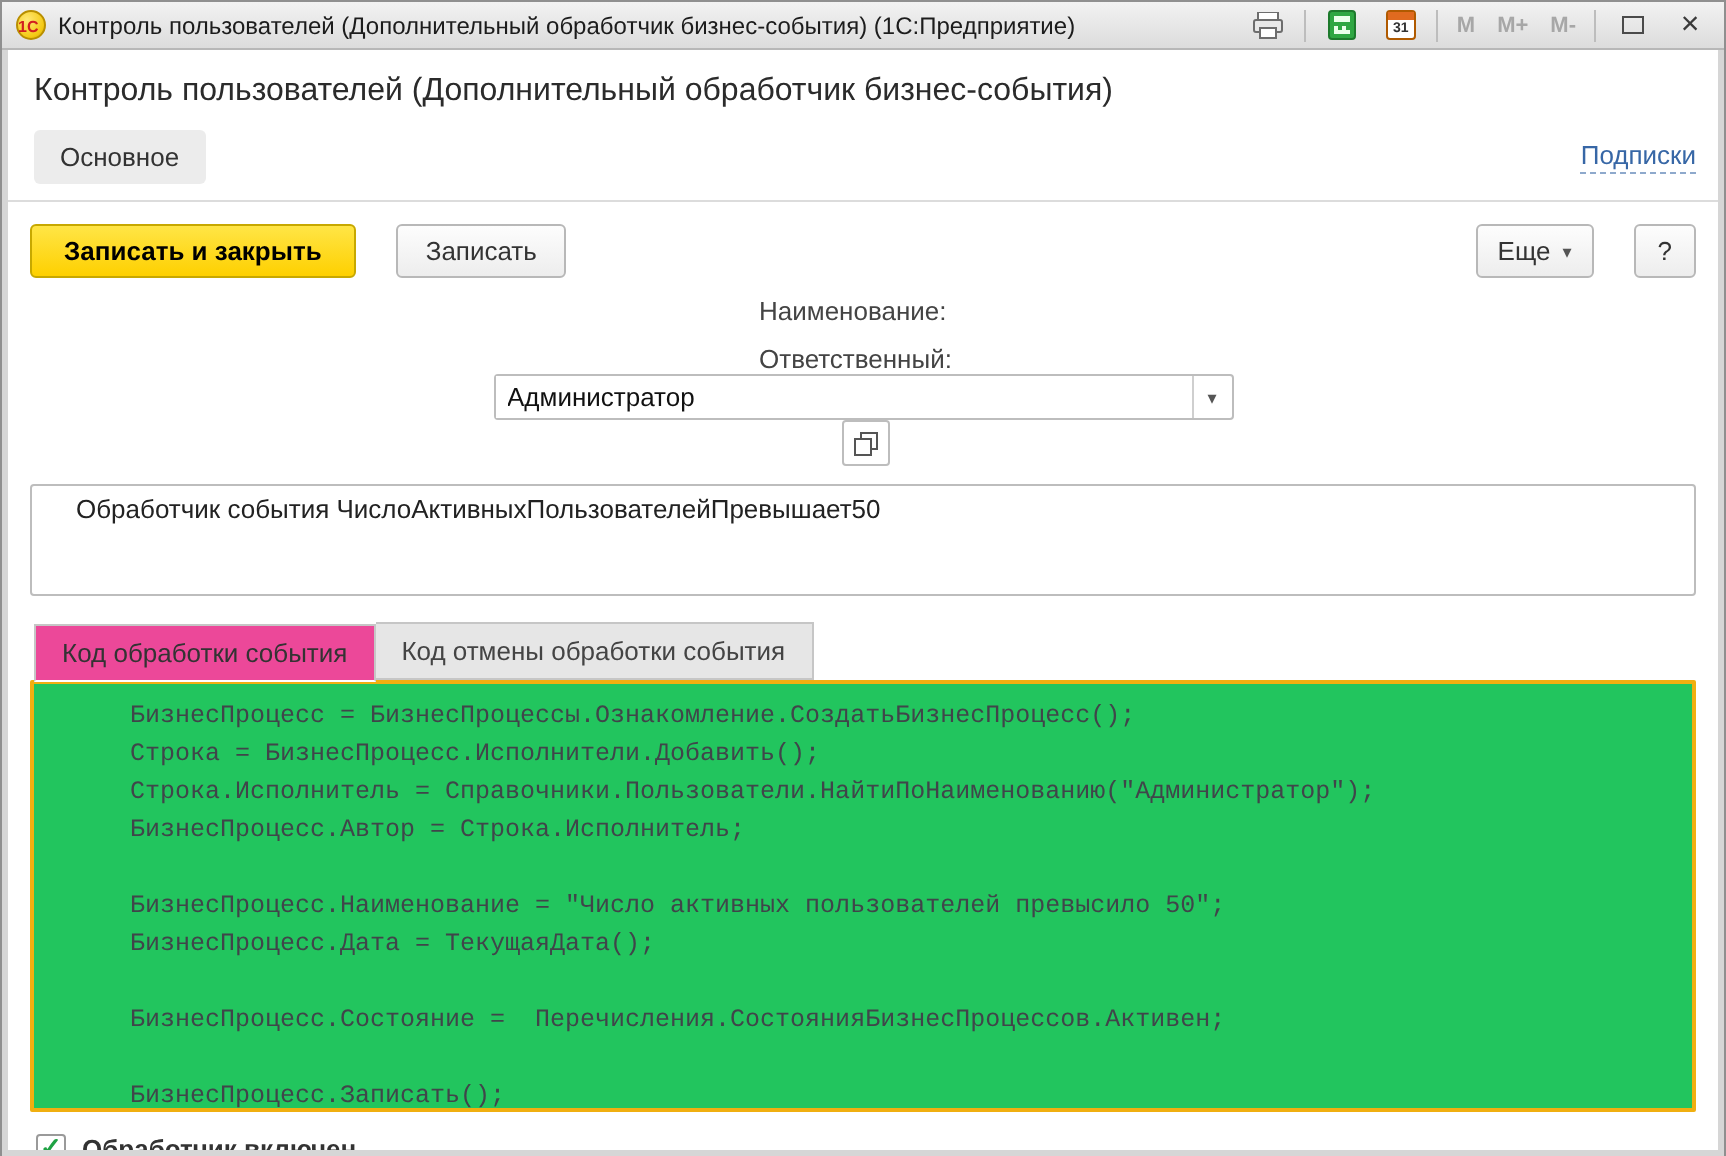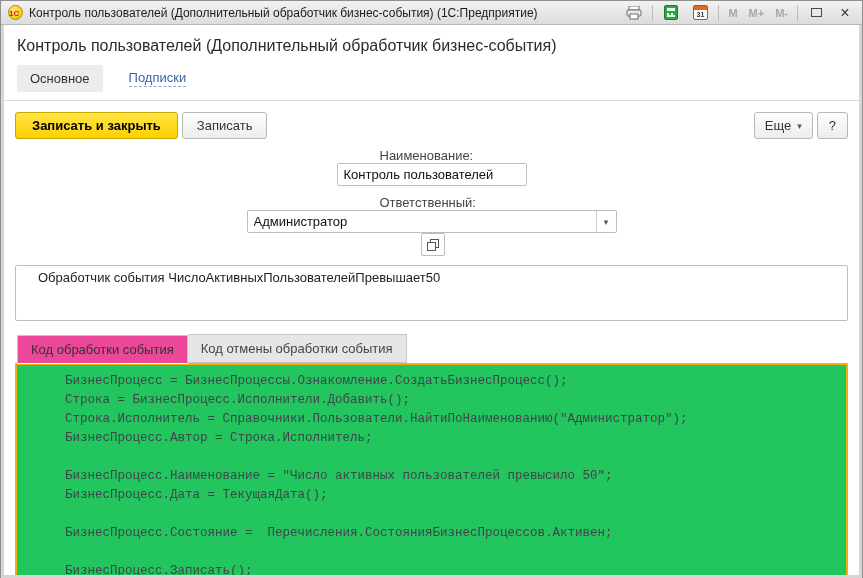--- a/index.html
+++ b/index.html
@@ -34,26 +34,26 @@
   .calc-icon::after { content:""; position:absolute; left:2px; right:2px; top:7px; bottom:2px;
      background:repeating-linear-gradient(90deg,#eaffea 0 2px,transparent 2px 4px),
                 repeating-linear-gradient(0deg,#eaffea 0 2px,transparent 2px 4px); }
   .max-glyph { width:11px; height:9px; border:1px solid #4a4a4a; display:inline-block; }
   .close-glyph { font-size:16px; color:#3a3a3a; line-height:16px; }
   
   .frame { background:#fff; height:553px; border:3px solid #d6d6d6; border-top:none; overflow:hidden; }
   .content { padding:10px 11px 0 11px; height:100%; position:relative; }
   .page-title { font-size:16px; color:#2b2b2b; font-weight:normal; margin:2px 0 10px 2px; }
   
-  .nav-tabs { display:flex; align-items:center; gap:26px; padding-left:2px; }
+  .nav-tabs { display:flex; align-items:center; gap:26px; padding-left:2px;justify-content:space-between; }
   .nav-tab-active { background:#ececec; border-radius:3px; padding:6px 13px; font-size:13px; color:#333; }
   .nav-tab-link { font-size:13px; color:#3767a6; border-bottom:1px dashed #8ea9cc; padding-bottom:1px; cursor:pointer; }
   .nav-separator { height:1px; background:#dcdcdc; margin:8px -11px 0 -11px; }
   
-  .toolbar { display:flex; align-items:center; margin-top:11px; gap:4px; }
+  .toolbar { display:flex; align-items:center; margin-top:11px; gap:20px; }
   .btn { font-size:13px; border:1px solid #b8b8b8; border-radius:3px; background:linear-gradient(#fdfdfd,#ededed);
          color:#333; padding:5px 14px; cursor:pointer; font-family:inherit; }
   .btn-primary { background:linear-gradient(#ffe546,#fed000); border:1px solid #c7a800; font-weight:bold; color:#000;
                  padding:5px 16px; }
   .toolbar-spacer { flex:1 1 auto; }
   .btn-more { display:inline-flex; align-items:center; gap:6px; padding:5px 10px; }
   .caret-down { font-size:9px; color:#555; }
   .btn-help { padding:5px 11px; }
   
   .field-row { display:flex; align-items:center; margin-top:9px;flex-direction:column; }
@@ -139,21 +139,20 @@
         <span class="toolbar-spacer"></span>
         <button class="btn btn-more">
           <span>Еще</span>
           <span class="caret-down">▾</span>
         </button>
         <button class="btn btn-help">?</button>
       </div>
 
       <div class="field-row">
         <span class="field-label">Наименование:</span>
-        <input class="text-input" type="text" value="Контроль пользователей" style="">
       </div>
 
       <div class="field-row">
         <span class="field-label">Ответственный:</span>
         <span class="combo-wrap">
           <input class="combo-input" type="text" value="Администратор" style="">
           <span class="combo-arrow">▾</span>
         </span>
         <span class="open-btn">
           <svg width="12" height="12" viewBox="0 0 12 12">

